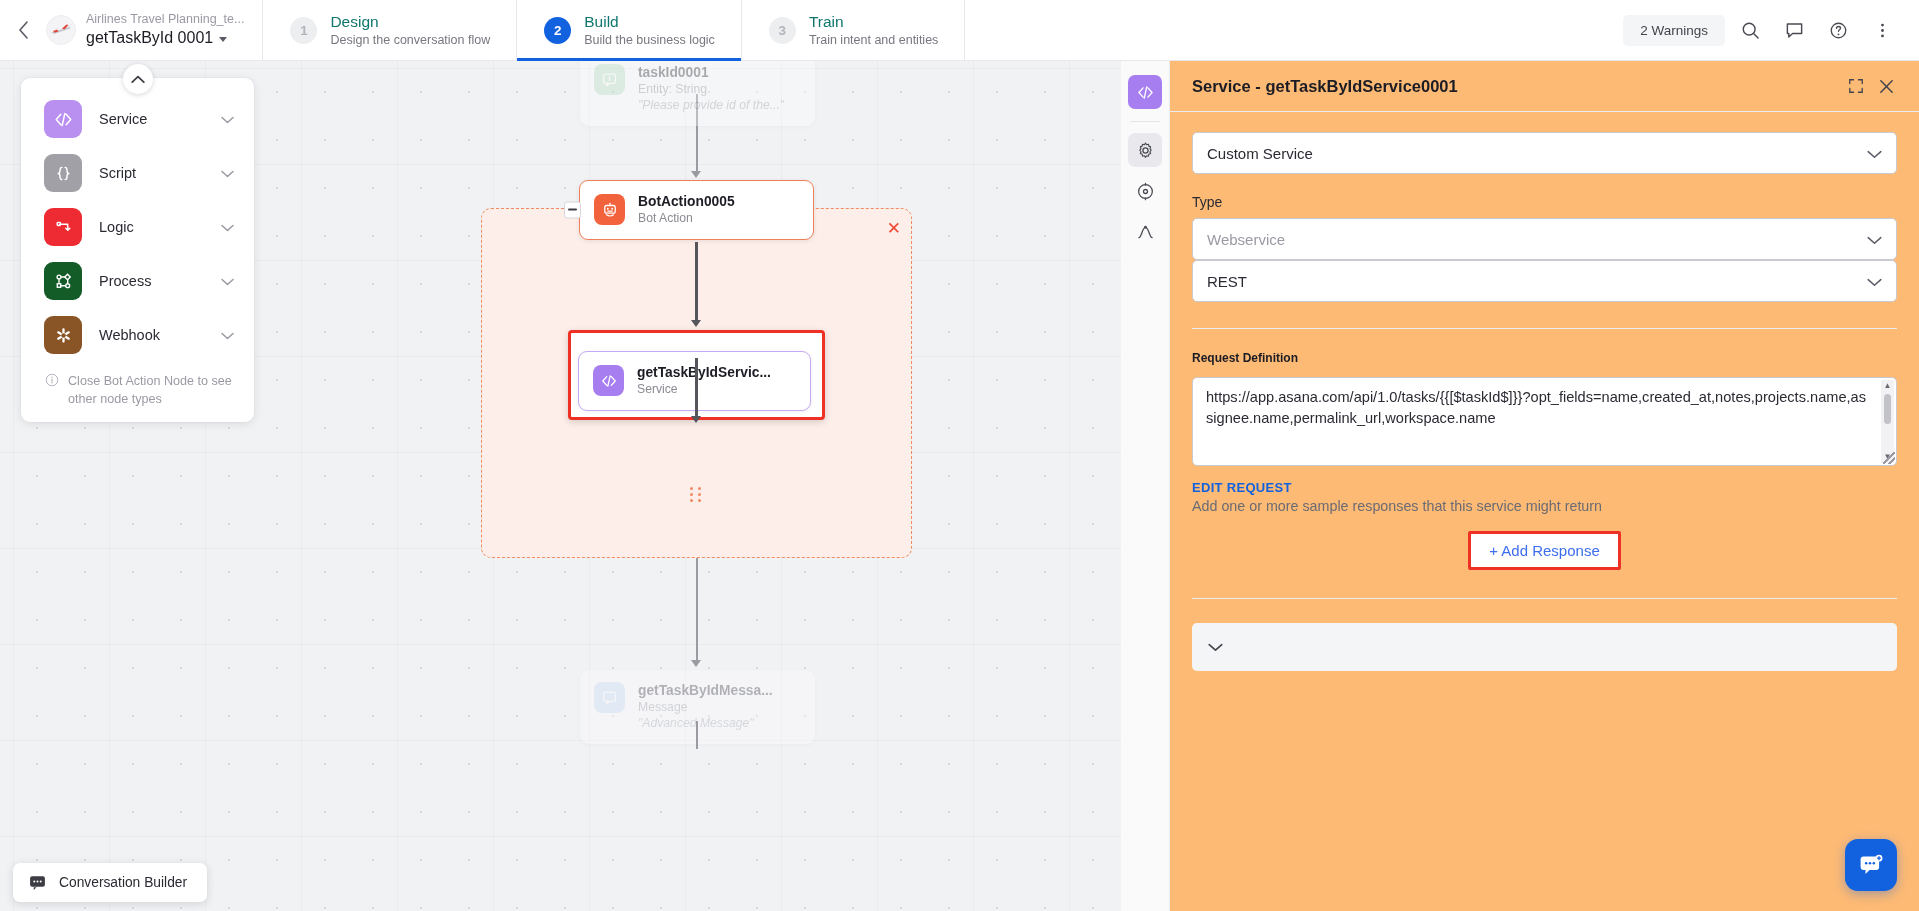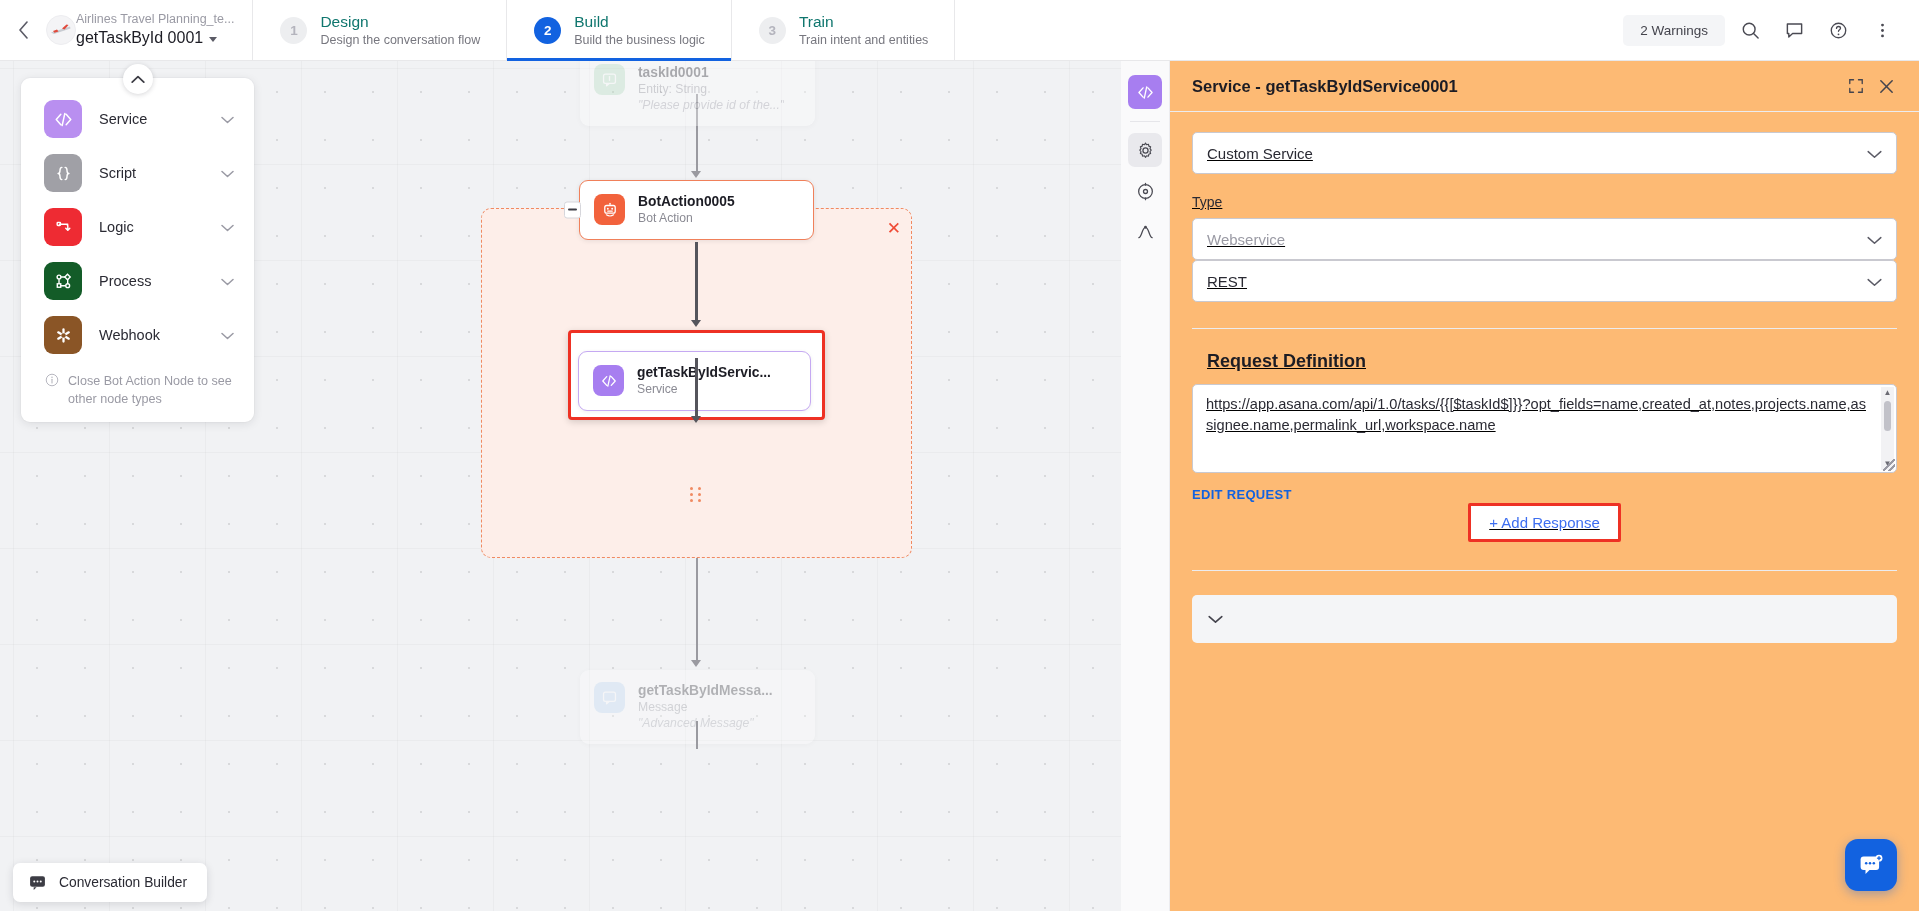--- a/index.html
+++ b/index.html
@@ -13,21 +13,21 @@
   
   .topbar {
     position: absolute; left: 0; top: 0; width: 1919px; height: 61px;
     background: #fff; border-bottom: 1px solid #e8e8ea;
     display: flex; align-items: stretch; z-index: 40;
   }
   .tb-back {
     width: 46px; display: flex; align-items: center; justify-content: center;
     color: #5b5b66; cursor: pointer;
   }
-  .tb-brand { display: flex; align-items: center; padding-right: 18px; }
+  .tb-brand { display: flex; align-items: center; gap: 10px; padding-right: 18px; }
   .tb-avatar {
     width: 30px; height: 30px; border-radius: 50%;
     background: #f4f4f6; border: 1px solid #ededf0;
     display: flex; align-items: center; justify-content: center;
     overflow: hidden;
   }
   .tb-names { display: flex; flex-direction: column; justify-content: center; line-height: 1.25; }
   .tb-project { font-size: 12.5px; color: #9a9aa4; white-space: nowrap; }
   .tb-title {
     font-size: 16px; color: #1c1c24; display: flex; align-items: center; gap: 6px;
@@ -232,33 +232,33 @@
     background: #fdba74; overflow: hidden;
   }
   .panel-head {
     height: 51px; display: flex; align-items: center;
     padding: 0 18px 0 22px; border-bottom: 1px solid #ececef;
   }
   .panel-title { font-size: 16.5px; font-weight: bold; color: #1c1c24; flex: 1; }
   .panel-ic { width: 30px; height: 30px; display: flex; align-items: center;
     justify-content: center; color: #44444d; cursor: pointer; border-radius: 5px; }
 
-  .panel-body { padding: 20px 22px 16px 22px; height: 799px; overflow: hidden; position: relative; text-decoration: underline; }
+  .panel-body { padding: 20px 22px 16px 22px; height: 799px; overflow: hidden; position: relative; }
 
   .field-label { font-size: 14px; color: #2a2a33; margin: 20px 0 8px; font-weight: normal; }
   .select {
     height: 42px; border: 1px solid #c9c9d0; border-radius: 5px;
     display: flex; align-items: center; padding: 0 14px;
     font-size: 15px; color: #2a2a33; cursor: pointer; background: #fff;
   }
   .select.muted { color: #9a9aa4; }
   .select .chev { margin-left: auto; color: #5b5b66; }
 
   .sec-divider { height: 1px; background: #ececef; margin: 26px 0 0; }
-  .sec-title { font-size: 18px; font-weight: bold; color: #1c1c24; margin: 22px 15px 12px; }
+  .sec-title { font-size: 12px; font-weight: bold; color: #1c1c24; margin: 22px 0 12px; }
 
   .code-box {
     border: 1px solid #c9c9d0; border-radius: 5px; position: relative;
     height: 89px; padding: 9px 24px 9px 13px; overflow: hidden;
     font-size: 14.6px; color: #2a2a33; line-height: 1.41;
     word-break: break-all; background: #fff;
   }
   .scrollbar {
     position: absolute; right: 2px; top: 2px; bottom: 2px; width: 13px;
     background: #f2f2f4; display: flex; flex-direction: column; align-items: center;
@@ -670,20 +670,21 @@
         <div class="scrollbar">
           <div class="sb-arrow">▲</div>
           <div class="sb-thumb"></div>
           <div class="sb-spacer"></div>
           <div class="sb-arrow">▼</div>
         </div>
         <div class="resize-grip"></div>
       </div>
       <div class="link-btn">EDIT REQUEST</div>
 
+      <div class="help-text">Add one or more sample responses that this service might return</div>
       <div class="add-resp-wrap">
         <div class="add-resp">+ Add Response</div>
       </div>
 
       <div class="sec-divider" style="margin-top:28px"></div>
 
       <div class="adv-bar">
         <span style="color:#44444d">
           <svg width="15" height="9" viewBox="0 0 15 9">
               <path d="M1.2 1.6 L7.5 7.2 L13.8 1.6" fill="none" stroke="currentColor" stroke-width="1.6" stroke-linecap="round" stroke-linejoin="round"></path>

